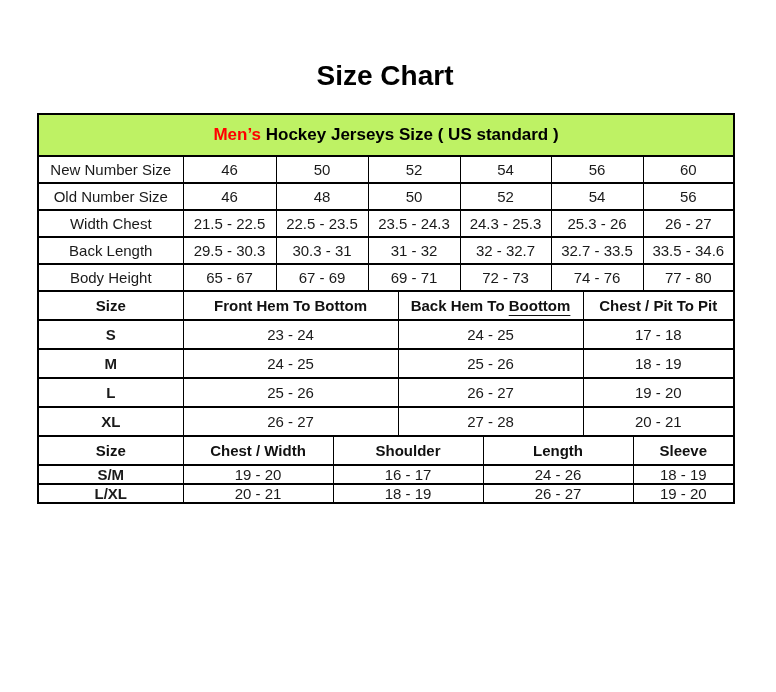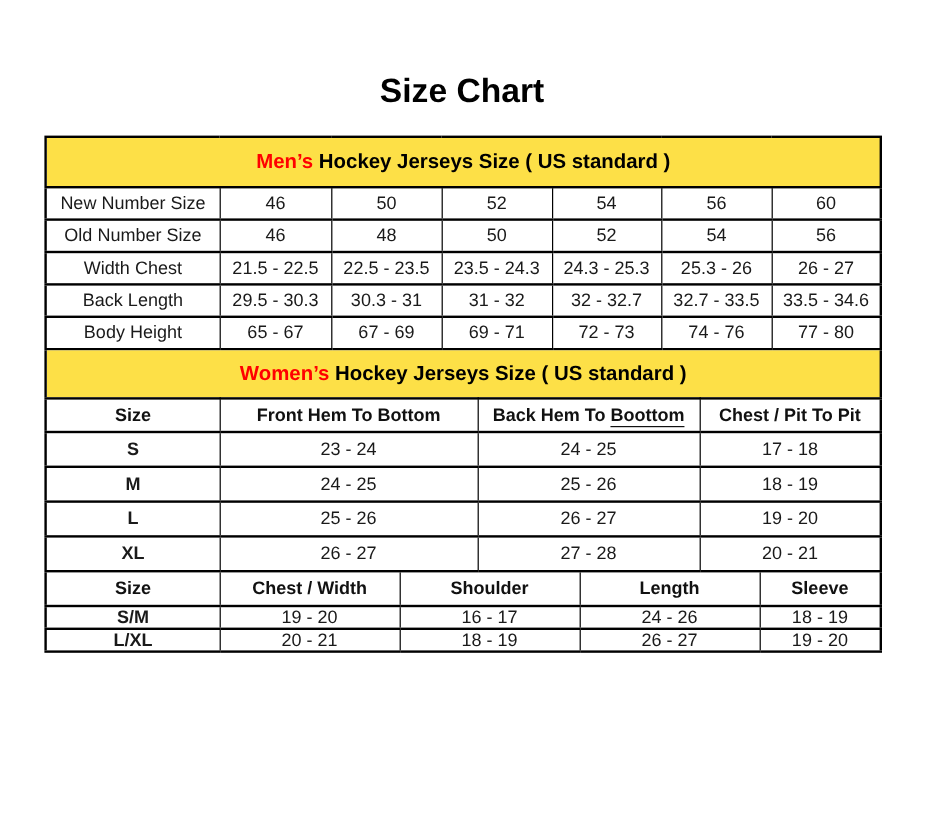--- a/index.html
+++ b/index.html
@@ -36,21 +36,21 @@
     border-bottom-width: 2px;
     text-align: center;
     vertical-align: middle;
     padding: 0 2px;
     font-size: 15px;
     overflow: hidden;
     white-space: nowrap;
   }
   table.stacked tr:first-child th { border-top: 0; }
   .caption-cell {
-    background: #fde047;
+    background: #bef264;
     height: 42px;
     font-size: 17px;
     font-weight: 700;
     color: #000;
   }
   .caption-cell.mid { height: 40px; }
   .caption-cell.small { height: 34px; }
   .caption-hl { color: #ff0000; }
   .col-head { height: 28px; font-weight: 700; color: #111; }
   .data-row td { height: 27px; font-weight: 400; color: #1a1a1a; }
@@ -137,23 +137,20 @@
     </table>
 
   <table class="stacked women">
     <colgroup>
       <col style="width:145px">
         <col style="width:215px">
         <col style="width:185px">
         <col style="width:151px">
     </colgroup>
     <tbody>
-        <tr>
-      <th class="caption-cell mid" colspan="4"><span class="caption-hl">Women’s</span><span> Hockey Jerseys Size ( US standard )</span></th>
-    </tr>
     <tr>
       <th class="col-head">Size</th>
       <th class="col-head">Front Hem To Bottom</th>
       <th class="col-head"><span>Back Hem To </span><span class="misspelled">Boottom</span></th>
       <th class="col-head">Chest / Pit To Pit</th>
     </tr>
     <tr class="data-row">
       <td class="row-label bold">S</td>
       <td>23 - 24</td>
       <td>24 - 25</td>

